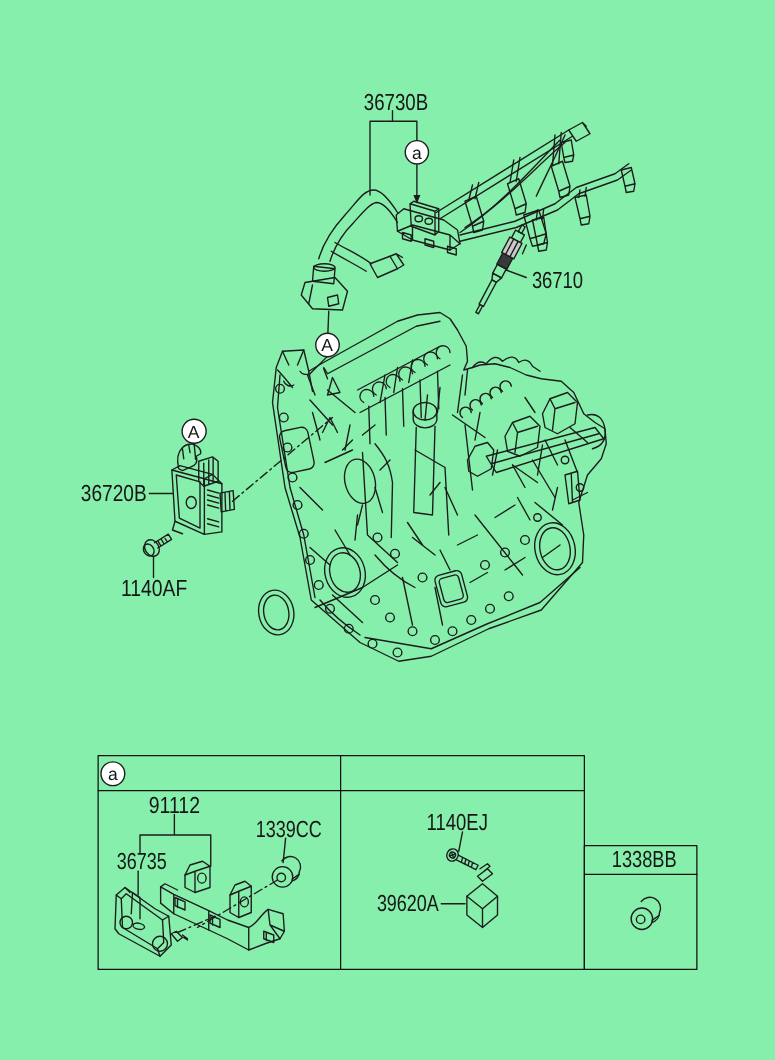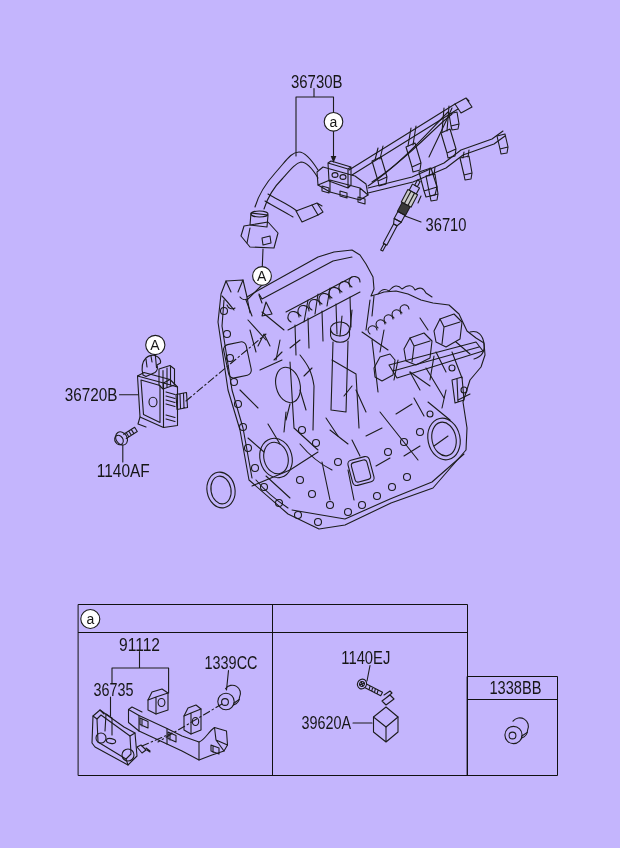--- a/index.html
+++ b/index.html
@@ -1,16 +1,16 @@
 <!DOCTYPE html>
 <html><head>
 <meta charset="utf-8">
 <style>
 html,body{margin:0;padding:0;background:#ffffff;}
-#page{position:relative;width:620px;height:848px;background:#c4b5fd;overflow:hidden;}
+#page{position:relative;width:620px;height:848px;background:#86efac;overflow:hidden;}
 svg{position:absolute;top:0;left:0;}
 text{font-family:"Liberation Sans",sans-serif;fill:#161616;}
 .lbl{font-size:18.5px;}
 .cir{font-size:14px;}
 </style>
 </head>
 <body>
 <div id="page">
 <svg width="620" height="848" viewBox="0 0 620 848">
 <g fill="none" stroke="#1c1c1c" stroke-width="1.1" stroke-linejoin="round" stroke-linecap="round">

